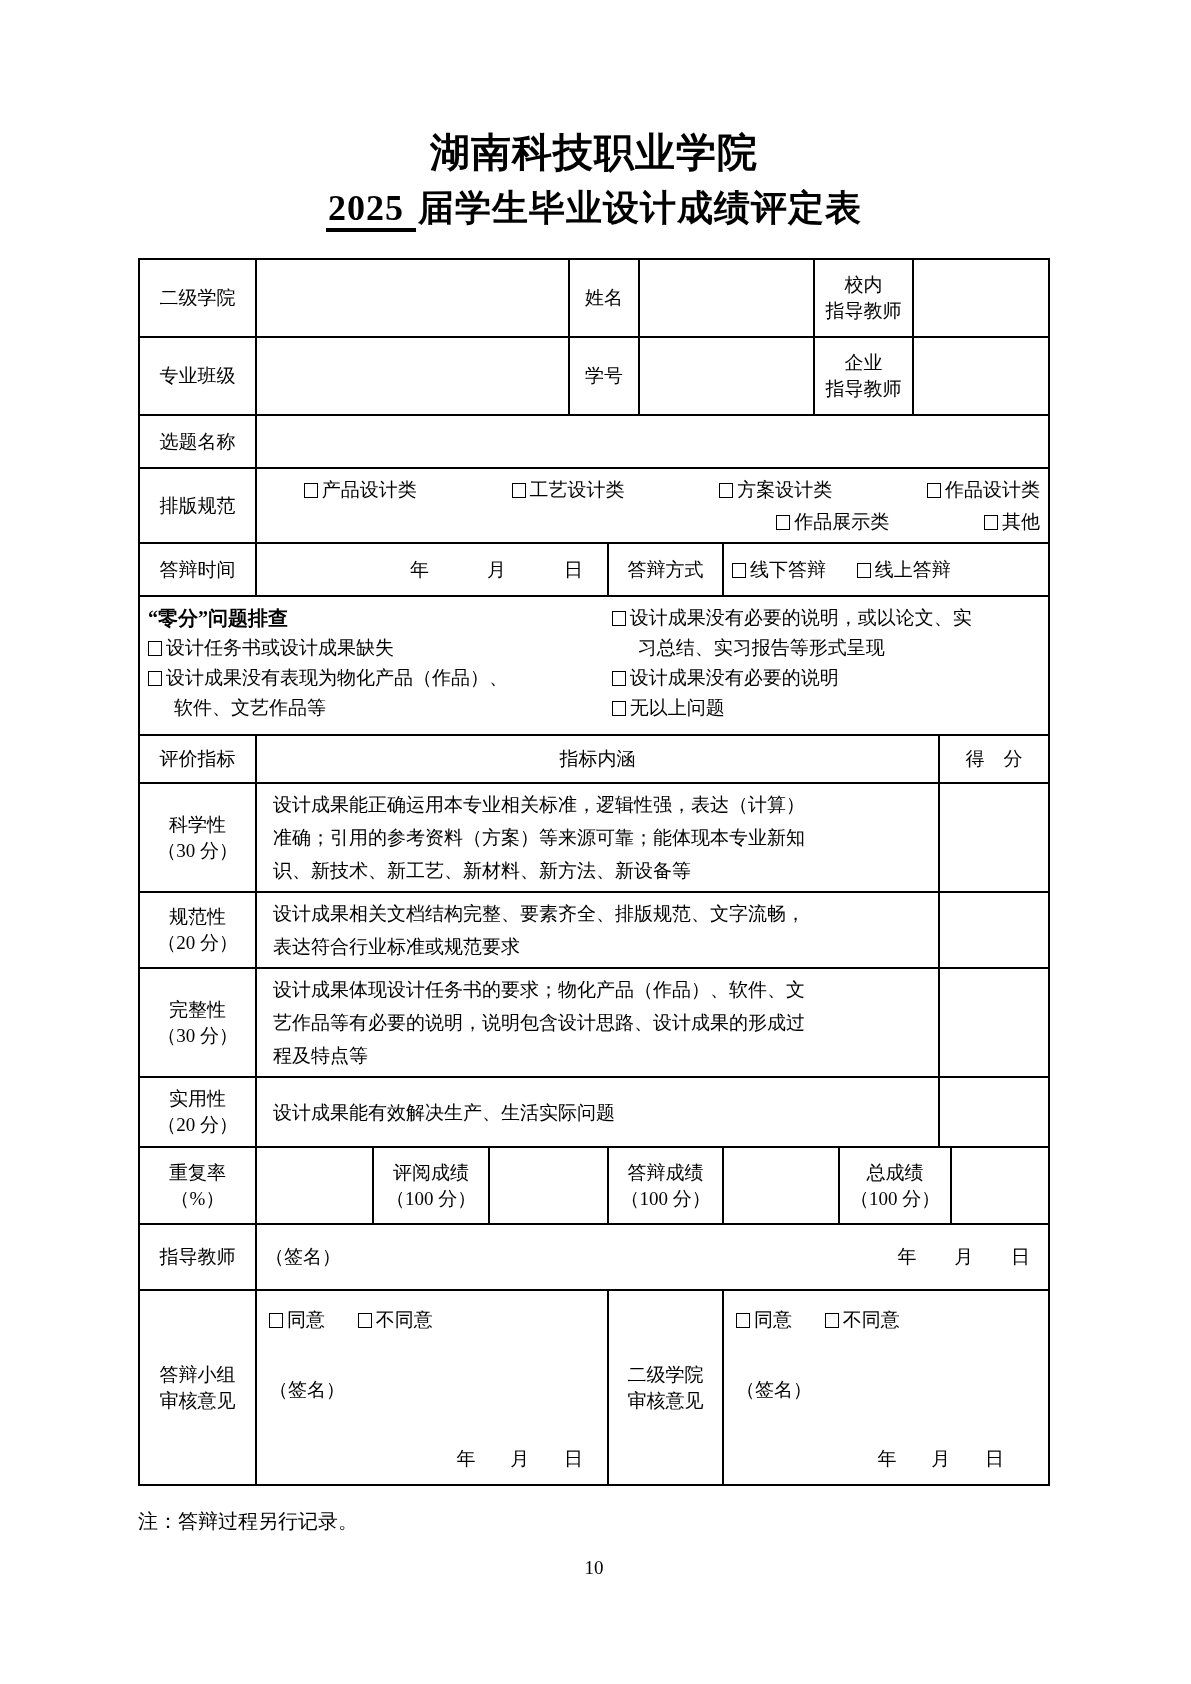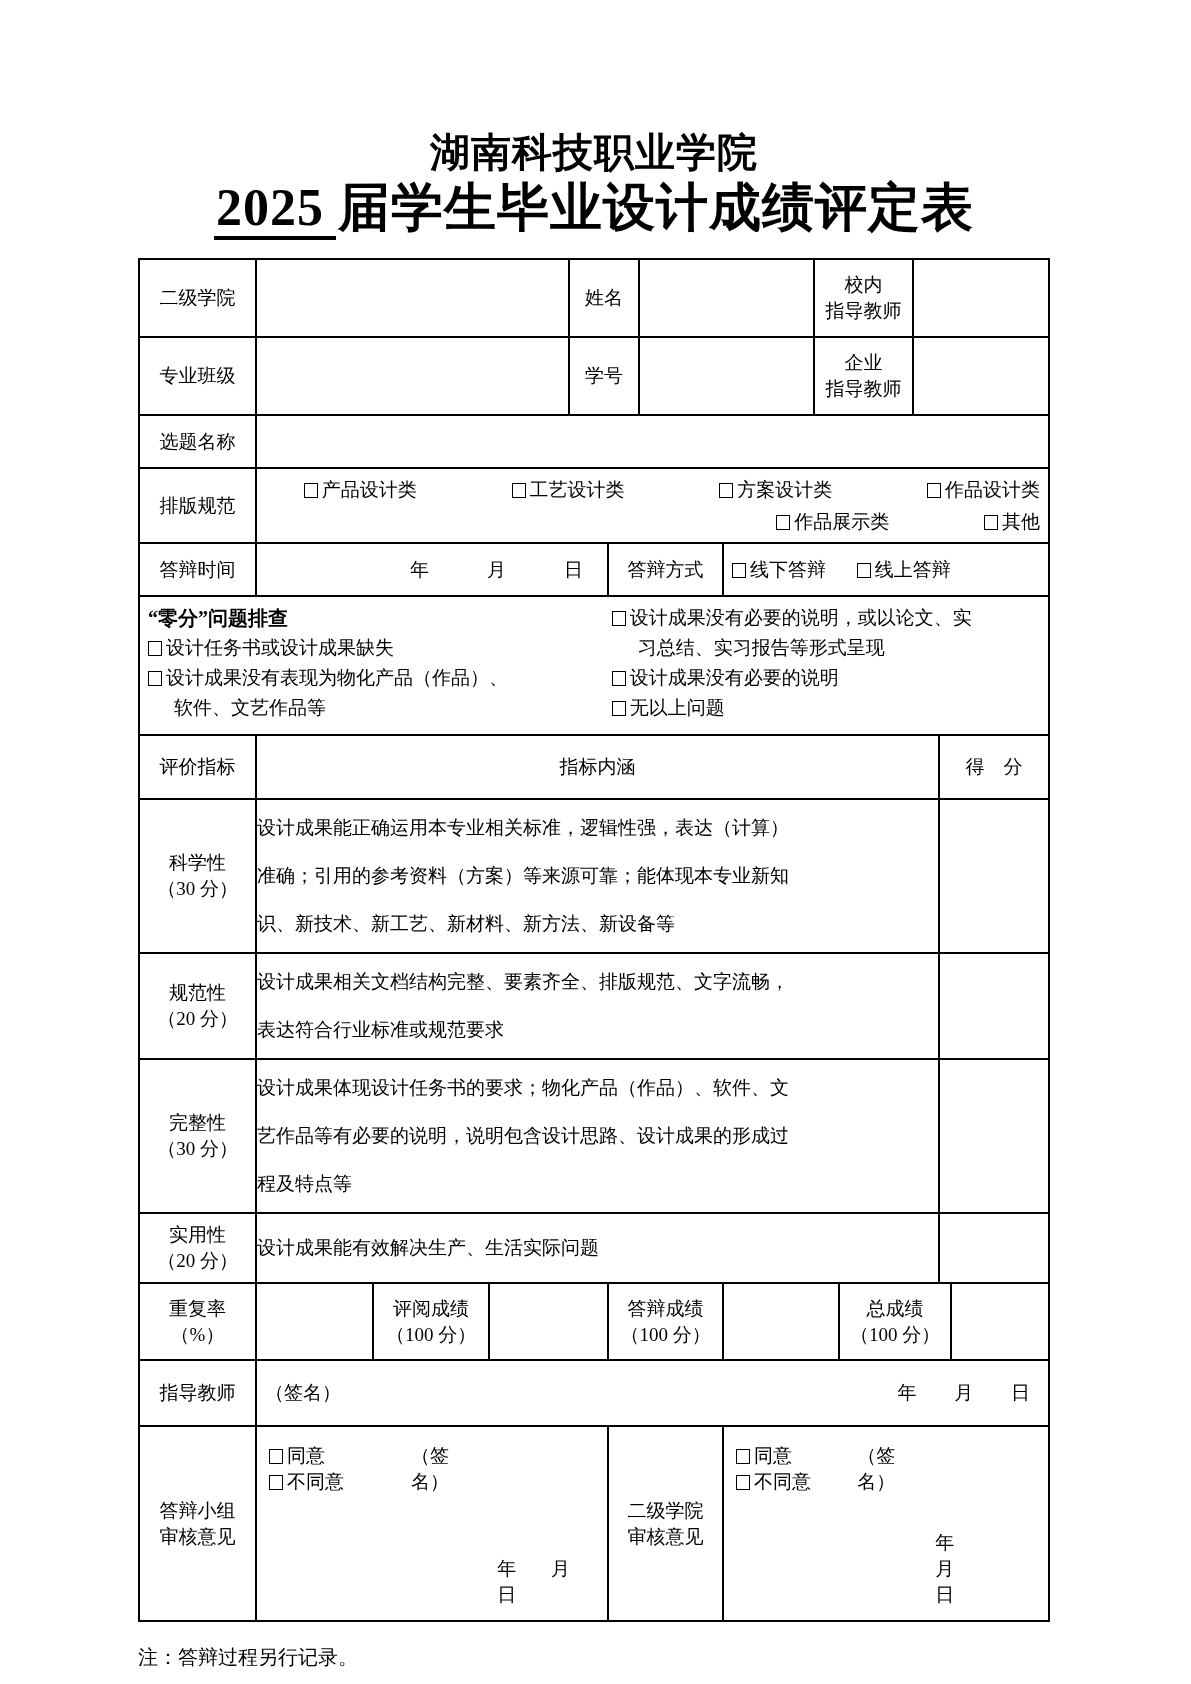--- a/index.html
+++ b/index.html
@@ -4,34 +4,34 @@
 <style>
   * { box-sizing: border-box; }
   html,body { margin:0; padding:0; }
   body {
     width:1191px; height:1684px; background:#ffffff; color:#000;
     font-family:"Liberation Serif","DejaVu Serif",serif;
     overflow:hidden;
   }
   .sheet { padding:128px 0 0 138px; width:1053px; }
   .title1 { width:912px; text-align:center; font-size:40px; font-weight:700; line-height:50px; letter-spacing:1px; }
-  .title2 { width:912px; text-align:center; font-size:52px; font-weight:700; line-height:52px; margin-top:4px; letter-spacing:1px; }
+  .title2 { width:912px; text-align:center; font-size:36px; font-weight:700; line-height:52px; margin-top:4px; letter-spacing:1px; }
   .yr { border-bottom:4px solid #000; padding:0 12px 0 2px; margin-right:2px; }
 
   table.form { border-collapse:collapse; table-layout:fixed; width:912px; margin-top:24px; }
   table.form td { border:2px solid #000; font-size:19px; padding:2px 8px; vertical-align:middle; }
   .pre { white-space:pre-line; }
   .lbl { text-align:center; line-height:26px; padding:2px 3px !important; }
 
   .cb { display:inline-block; width:14px; height:15px; border:1.5px solid #000; vertical-align:-2px; margin-right:4px; background:#fff; }
   .opt { white-space:nowrap; }
 
   
   .h-r1 td{height:78px} .h-r2 td{height:78px} .h-r3 td{height:53px} .h-r4 td{height:75px}
-  .h-r5 td{height:53px} .h-r6 td{height:139px} .h-r7 td{height:64px} .h-r8 td{height:108px}
+  .h-r5 td{height:53px} .h-r6 td{height:139px} .h-r7 td{height:48px} .h-r8 td{height:108px}
   .h-r9 td{height:75px} .h-r10 td{height:105px} .h-r11 td{height:70px} .h-r12 td{height:77px}
   .h-r13 td{height:66px} .h-r14 td{height:195px}
 
   .types-cell { padding:4px 8px !important;text-align:right; }
   .types-line { display:block; line-height:32px; }
   .types-line .opt { margin-right:90px; }
   .types-line .opt:last-child { margin-right:0; }
 
   .date-cell { }
   .date-flex { display:flex; justify-content:flex-end; padding-right:16px; }
@@ -42,29 +42,29 @@
 
   .zero-cell { vertical-align:top !important; padding:6px 8px 4px 8px !important; }
   .zero-flex { display:flex; }
   .zc-left { width:52%; }
   .zc-right { width:48%; }
   .zero-head { font-weight:700; font-size:20px; line-height:30px; }
   .zero-item { padding-left:26px; text-indent:-26px; line-height:30px; }
   .zero-item .zt { white-space:pre-wrap; }
 
   .ctr { text-align:center; }
-  .desc { font-size:20px; line-height:48px; white-space:pre-wrap; padding:4px 0 !important; }
+  .desc { font-size:20px; line-height:33px; white-space:pre-wrap; padding:4px 16px !important; }
 
   .sup-cell { }
   .sup-flex { display:flex; justify-content:space-between; align-items:center; }
   .ymd-right span { margin-left:33px; }
   .ymd-right { padding-right:10px; }
 
   .rv-cell { vertical-align:top !important; padding:0 !important; }
-  .rv-inner { display:flex; flex-direction:row; justify-content:space-between; height:100%; padding:16px 10px 12px 12px; }
+  .rv-inner { display:flex; flex-direction:column; justify-content:space-between; height:100%; padding:16px 10px 12px 12px; }
   .rv-opts .opt { margin-right:28px; }
   .rv-date { align-self:flex-end; padding-right:14px; }
   .rv-date span { margin-left:30px; }
   .rv-date.wide { padding-right:34px; }
 
   .note { font-size:20px; margin-top:22px; }
   .pageno { width:912px; text-align:center; font-size:19px; margin-top:22px; }
 </style>
 </head>
 <body>

